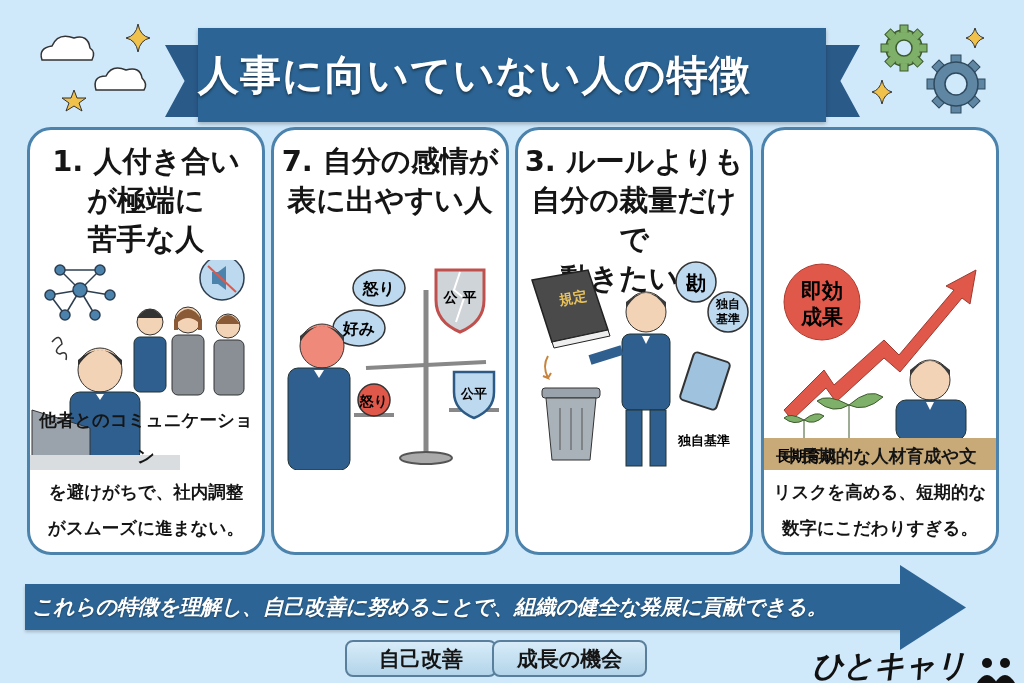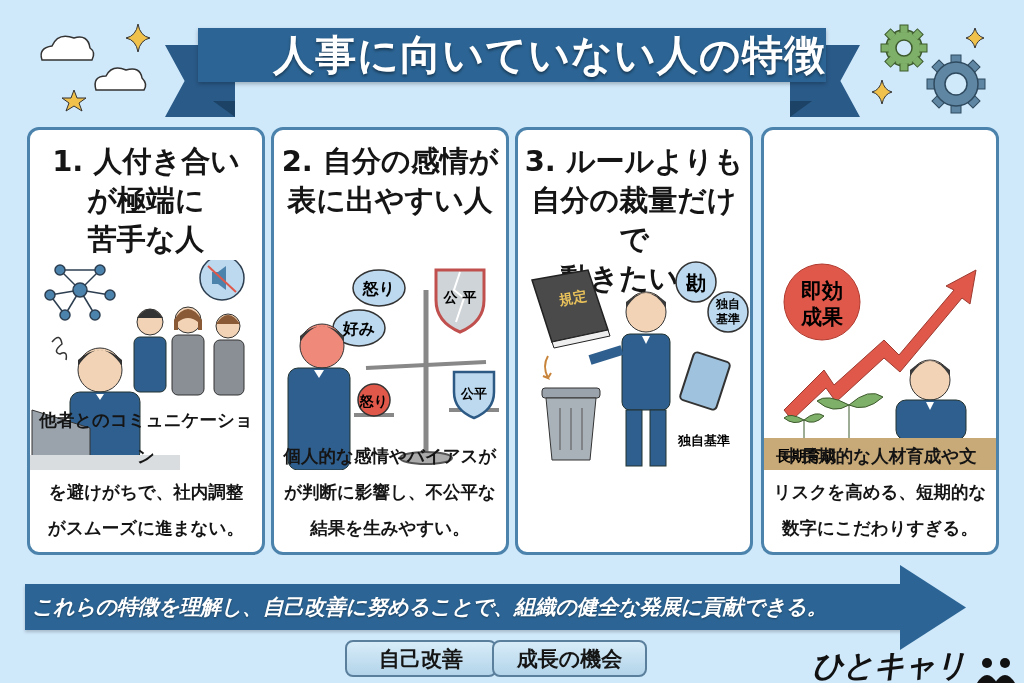--- a/index.html
+++ b/index.html
@@ -18,34 +18,34 @@
     background: #2a5a88;
   }
   .ribbon-tail.left { left: 165px; clip-path: polygon(0 0, 100% 0, 100% 100%, 0 100%, 28% 50%); }
   .ribbon-tail.right { left: 790px; clip-path: polygon(0 0, 100% 0, 72% 50%, 100% 100%, 0 100%); }
   .ribbon-fold {
     position: absolute; top: 101px; width: 22px; height: 16px; background: #1c4366;
   }
   .ribbon-fold.left { left: 213px; clip-path: polygon(0 0, 100% 0, 100% 100%); }
   .ribbon-fold.right { left: 790px; clip-path: polygon(0 0, 100% 0, 0 100%); }
   .ribbon-main {
-    position: absolute; left: 198px; top: 28px; width: 628px; height: 54px;
+    position: absolute; left: 198px; top: 28px; width: 628px; height: 94px;
     background: #2c6595;
     box-shadow: 0 2px 4px rgba(0,0,0,0.25);
-    display: flex; align-items: center; justify-content: flex-end; font-family: Liberation Mono, monospace;
+    display: flex; align-items: center; justify-content: flex-start; font-family: Liberation Mono, monospace;
   }
   .ribbon-title {
     color: #fff; font-size: 41px; font-weight: bold; letter-spacing: 1px;
     text-shadow: 0 2px 3px rgba(0,0,0,0.45);
   }
 
   
   .card {
     position: absolute; top: 127px; width: 238px; height: 428px;
-    background: #fff; border: 3px solid #4c83ad; border-radius: 12px;
+    background: #fff; border: 3px solid #4c83ad; border-radius: 24px;
     overflow: hidden;
   }
   .card-title {
     position: absolute; left: 0; right: 0; top: 12px;
     text-align: center; font-size: 29px; font-weight: bold; line-height: 39px;
     color: #151515; white-space: pre-line;
   }
   .card-illus {
     position: absolute; left: 0; right: 0; top: 130px; height: 210px;
   }
@@ -186,21 +186,21 @@
       <path d="M2 150 L60 168 L60 200 L2 200 Z" fill="#9aa3ab" stroke="#333"></path>
       <rect x="0" y="195" width="150" height="15" fill="#d9dde0"></rect>
     </g>
   </svg>
   <div class="card-desc">他者とのコミュニケーション
 を避けがちで、社内調整
 がスムーズに進まない。</div>
 </div>
 
 <div class="card" style="left:271px">
-  <div class="card-title">2. 自分の感情が
+  <div class="card-title">7. 自分の感情が
 表に出やすい人</div>
   <svg class="card-illus" viewBox="0 0 238 210">
     <g>
       <ellipse cx="105" cy="28" rx="26" ry="18" fill="#bcd9ef" stroke="#333" stroke-width="1.5"></ellipse>
       <text x="105" y="34" text-anchor="middle" font-size="16" font-weight="bold" font-family="DejaVu Sans, sans-serif">怒り</text>
     </g>
     <g>
       <ellipse cx="85" cy="68" rx="26" ry="18" fill="#bcd9ef" stroke="#333" stroke-width="1.5"></ellipse>
       <text x="85" y="74" text-anchor="middle" font-size="16" font-weight="bold" font-family="DejaVu Sans, sans-serif">好み</text>
     </g>
@@ -224,23 +224,20 @@
     </g>
     <g>
       <circle cx="100" cy="140" r="16" fill="#e0584a" stroke="#333" stroke-width="1.5"></circle>
       <text x="100" y="146" text-anchor="middle" font-size="14" font-weight="bold" font-family="DejaVu Sans, sans-serif">怒り</text>
     </g>
     <g>
       <path d="M180 112 L220 112 L220 132 Q220 150 200 158 Q180 150 180 132 Z" fill="#bcd9ef" stroke="#2c5a85" stroke-width="2.5"></path>
       <text x="200" y="138" text-anchor="middle" font-size="13" font-weight="bold" font-family="DejaVu Sans, sans-serif">公平</text>
     </g>
   </svg>
-  <div class="card-desc">個人的な感情やバイアスが
-が判断に影響し、不公平な
-結果を生みやすい。</div>
 </div>
 
 <div class="card" style="left:515px">
   <div class="card-title">3. ルールよりも
 自分の裁量だけで
 動きたい人</div>
   <svg class="card-illus" viewBox="0 0 238 210">
     <g>
       <path d="M14 20 L70 10 L90 70 L34 82 Z" fill="#4a4a4a" stroke="#222" stroke-width="1.5"></path>
       <path d="M34 82 L90 70 L92 76 L36 88 Z" fill="#eee" stroke="#222"></path>

